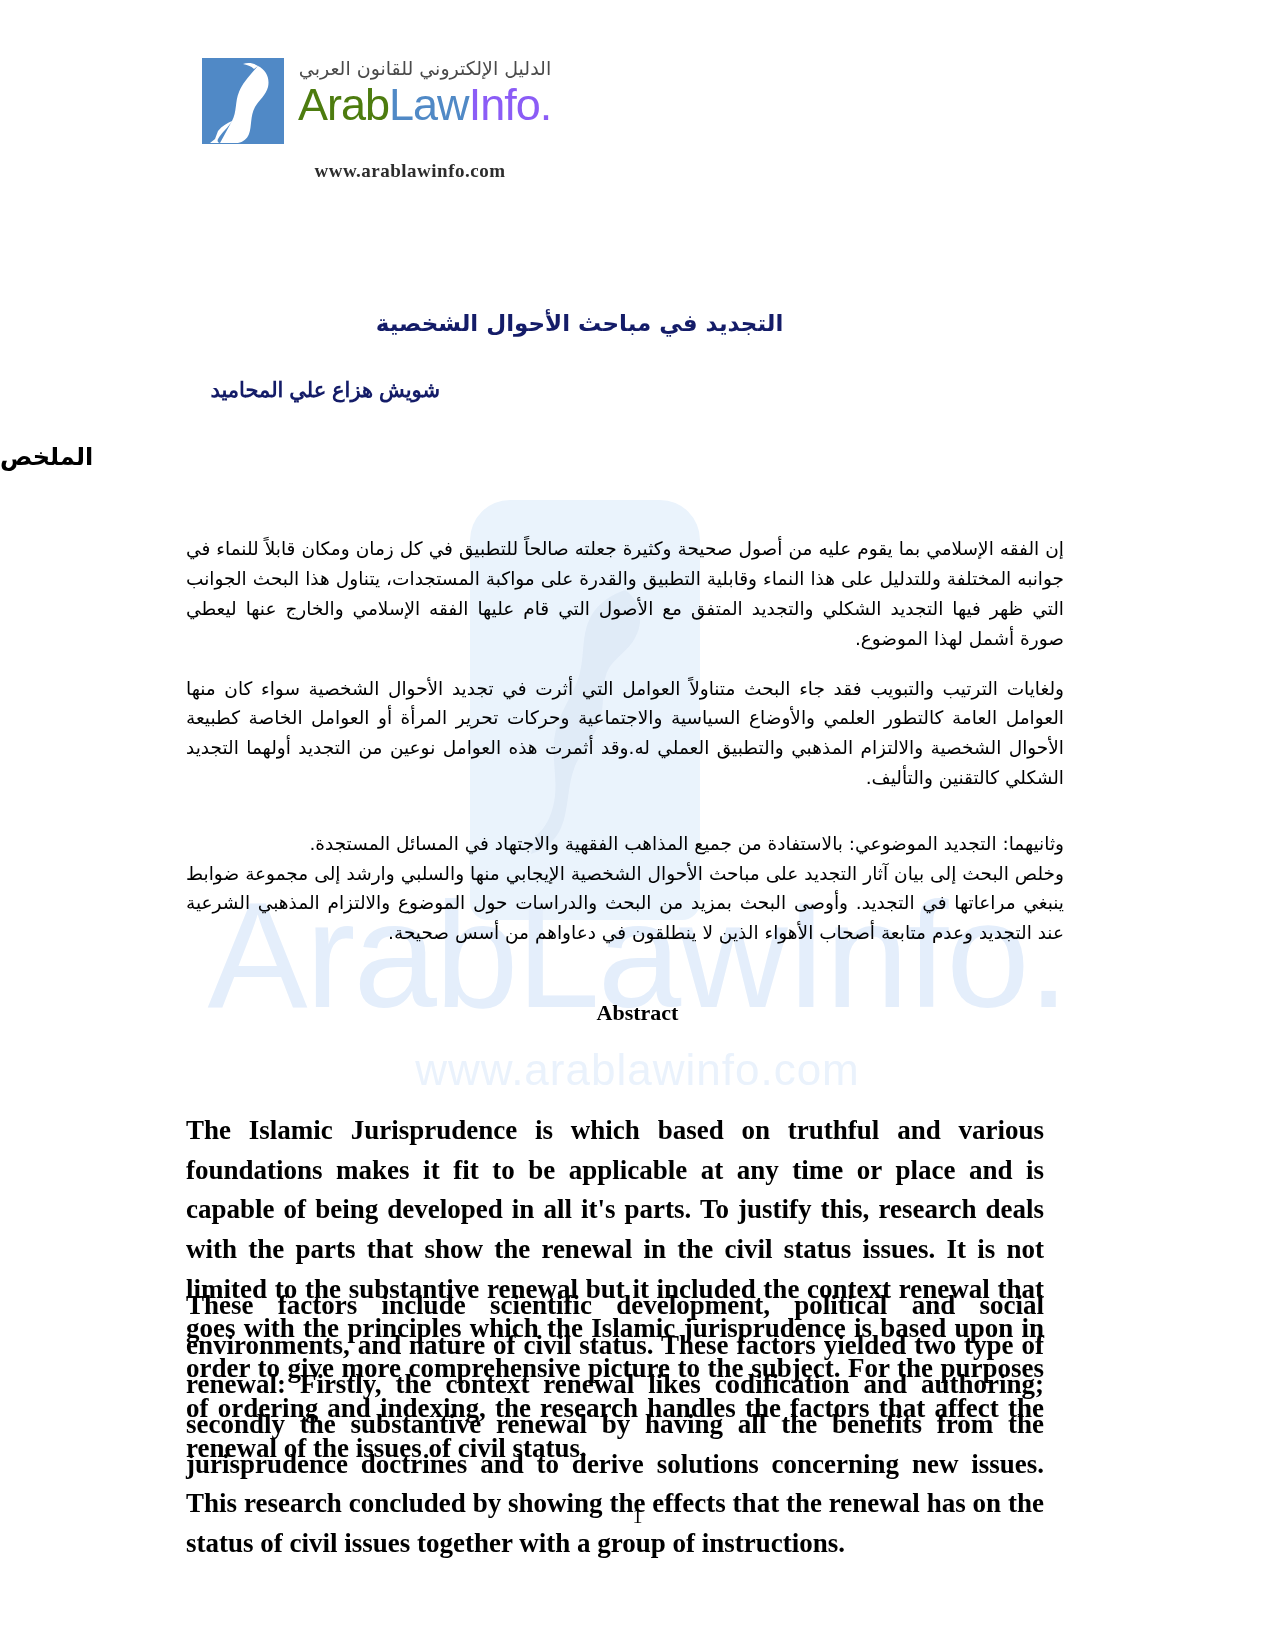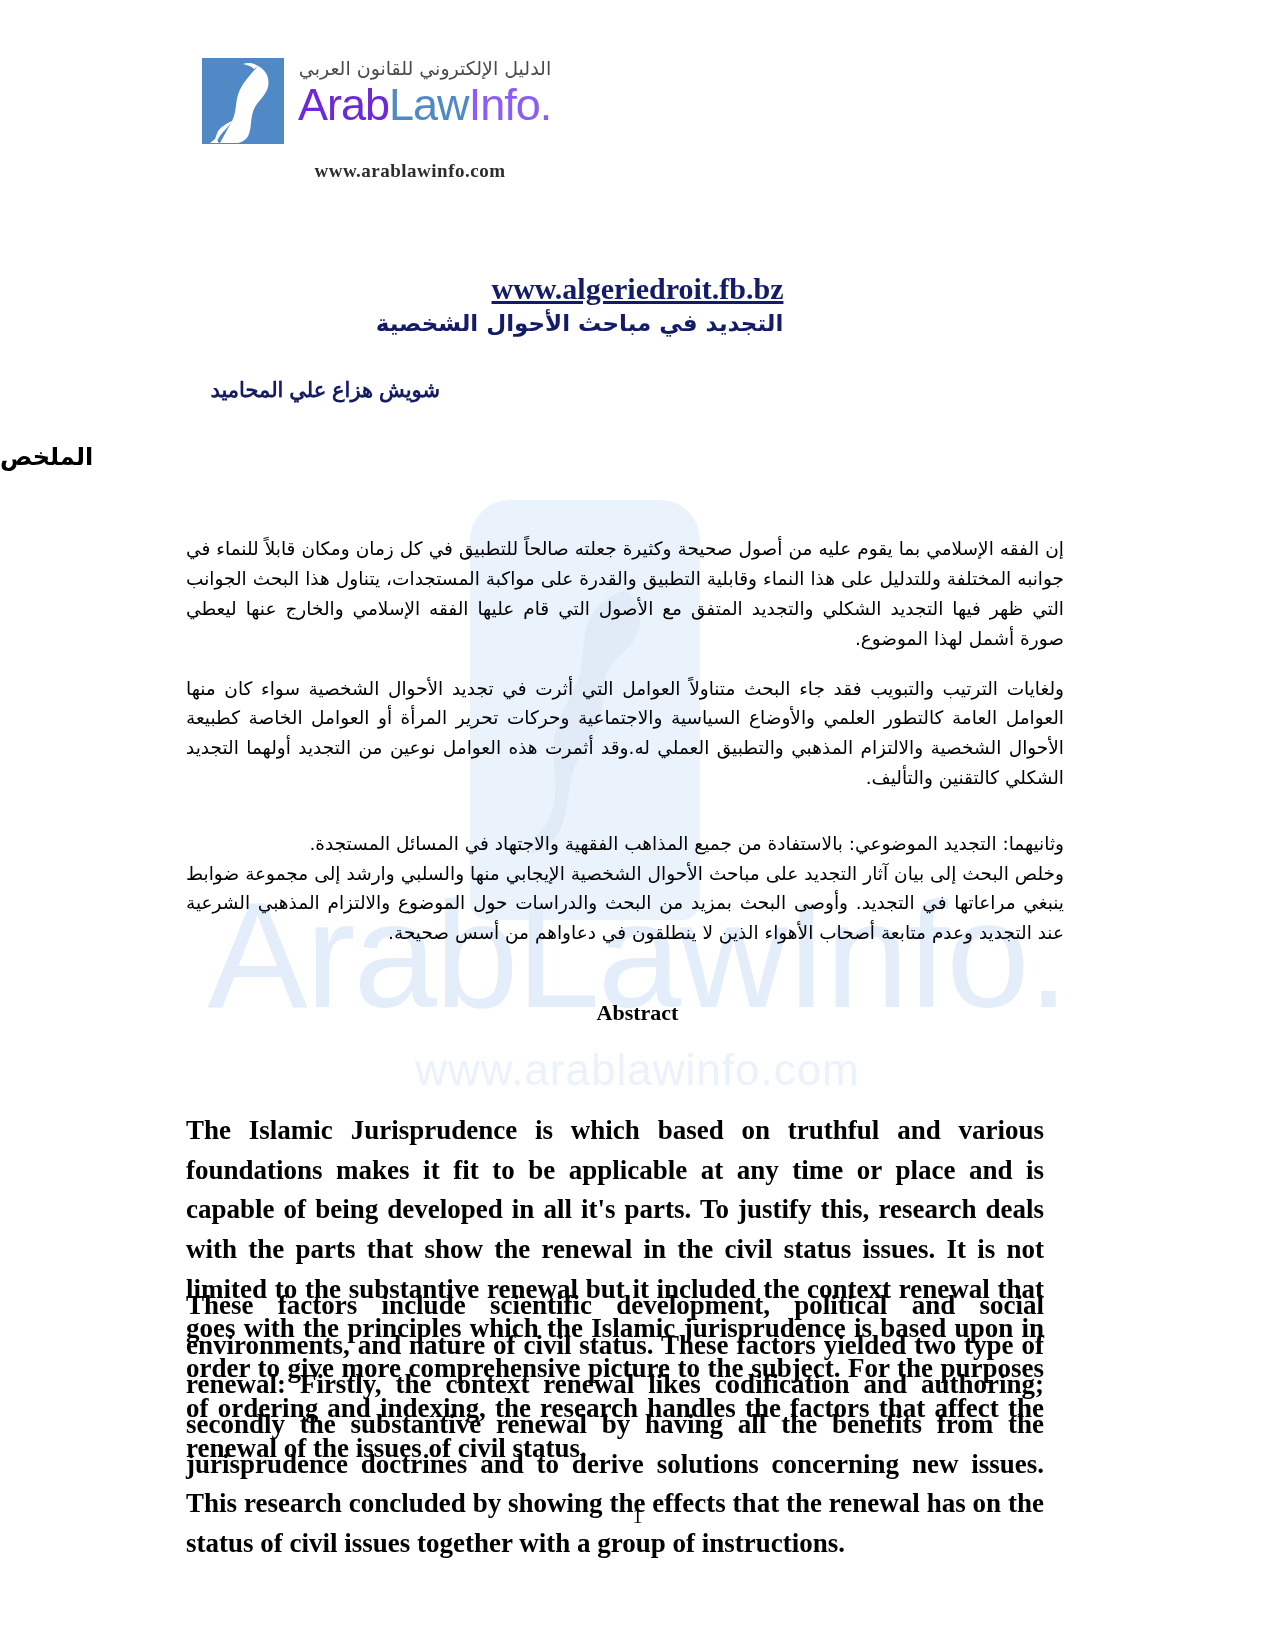--- a/index.html
+++ b/index.html
@@ -106,21 +106,21 @@
     white-space: nowrap;
   }
   .logo-brand {
     font-family: "Liberation Sans", sans-serif;
     font-size: 45px;
     line-height: 1.05;
     letter-spacing: -1px;
     margin-top: 2px;
     white-space: nowrap;
   }
-  .logo-brand .b1 { color: #6d28d9; }
+  .logo-brand .b1 { color: #4d7c0f; }
   .logo-brand .b2 { color: #5089c6; }
   .logo-brand .b3 { color: #8b5cf6; }
   .logo-url {
     position: absolute;
     left: 190px;
     top: 160px;
     width: 440px;
     text-align: center;
     font-family: "Liberation Serif", serif;
     font-weight: bold;
@@ -261,21 +261,20 @@
                  M26 61 C21 63 16 66 12 71 L9 79 L4 83 L14 83 Z" fill="#ffffff"></path>
       </svg>
     </div>
     <div class="logo-text">
       <div class="logo-ar">الدليل الإلكتروني للقانون العربي</div>
       <div class="logo-brand"><span class="b1">Arab</span><span class="b2">Law</span><span class="b3">Info.</span></div>
     </div>
   </div>
   <div class="logo-url">www.arablawinfo.com</div>
 
-  <a class="site-link" href="#">www.algeriedroit.fb.bz</a>
   <div class="doc-title">التجديد في مباحث الأحوال الشخصية</div>
   <div class="author">شويش هزاع علي المحاميد</div>
 
   <div class="ar-heading">الملخص</div>
   <p id="ar-p1" class="ar-body">إن الفقه الإسلامي بما يقوم عليه من أصول صحيحة وكثيرة جعلته صالحاً للتطبيق في كل زمان ومكان قابلاً للنماء في جوانبه المختلفة وللتدليل على هذا النماء وقابلية التطبيق والقدرة على مواكبة المستجدات، يتناول هذا البحث الجوانب التي ظهر فيها التجديد الشكلي والتجديد المتفق مع الأصول التي قام عليها الفقه الإسلامي والخارج عنها ليعطي صورة أشمل لهذا الموضوع.</p>
   <p id="ar-p3" class="ar-body">وثانيهما: التجديد الموضوعي: بالاستفادة من جميع المذاهب الفقهية والاجتهاد في المسائل المستجدة.</p>
   <p id="ar-p2" class="ar-body">ولغايات الترتيب والتبويب فقد جاء البحث متناولاً العوامل التي أثرت في تجديد الأحوال الشخصية سواء كان منها العوامل العامة كالتطور العلمي والأوضاع السياسية والاجتماعية وحركات تحرير المرأة أو العوامل  الخاصة كطبيعة الأحوال الشخصية والالتزام المذهبي والتطبيق العملي له.وقد أثمرت هذه العوامل نوعين من التجديد أولهما التجديد الشكلي كالتقنين والتأليف.</p>
   <p id="ar-p4" class="ar-body">وخلص البحث إلى بيان آثار التجديد على مباحث الأحوال الشخصية الإيجابي منها والسلبي وارشد إلى مجموعة ضوابط ينبغي مراعاتها في التجديد.  وأوصى البحث بمزيد من البحث والدراسات حول الموضوع والالتزام المذهبي الشرعية عند التجديد وعدم متابعة أصحاب الأهواء الذين لا ينطلقون في دعاواهم من أسس صحيحة.</p>
 
   <div class="abs-heading">Abstract</div>

